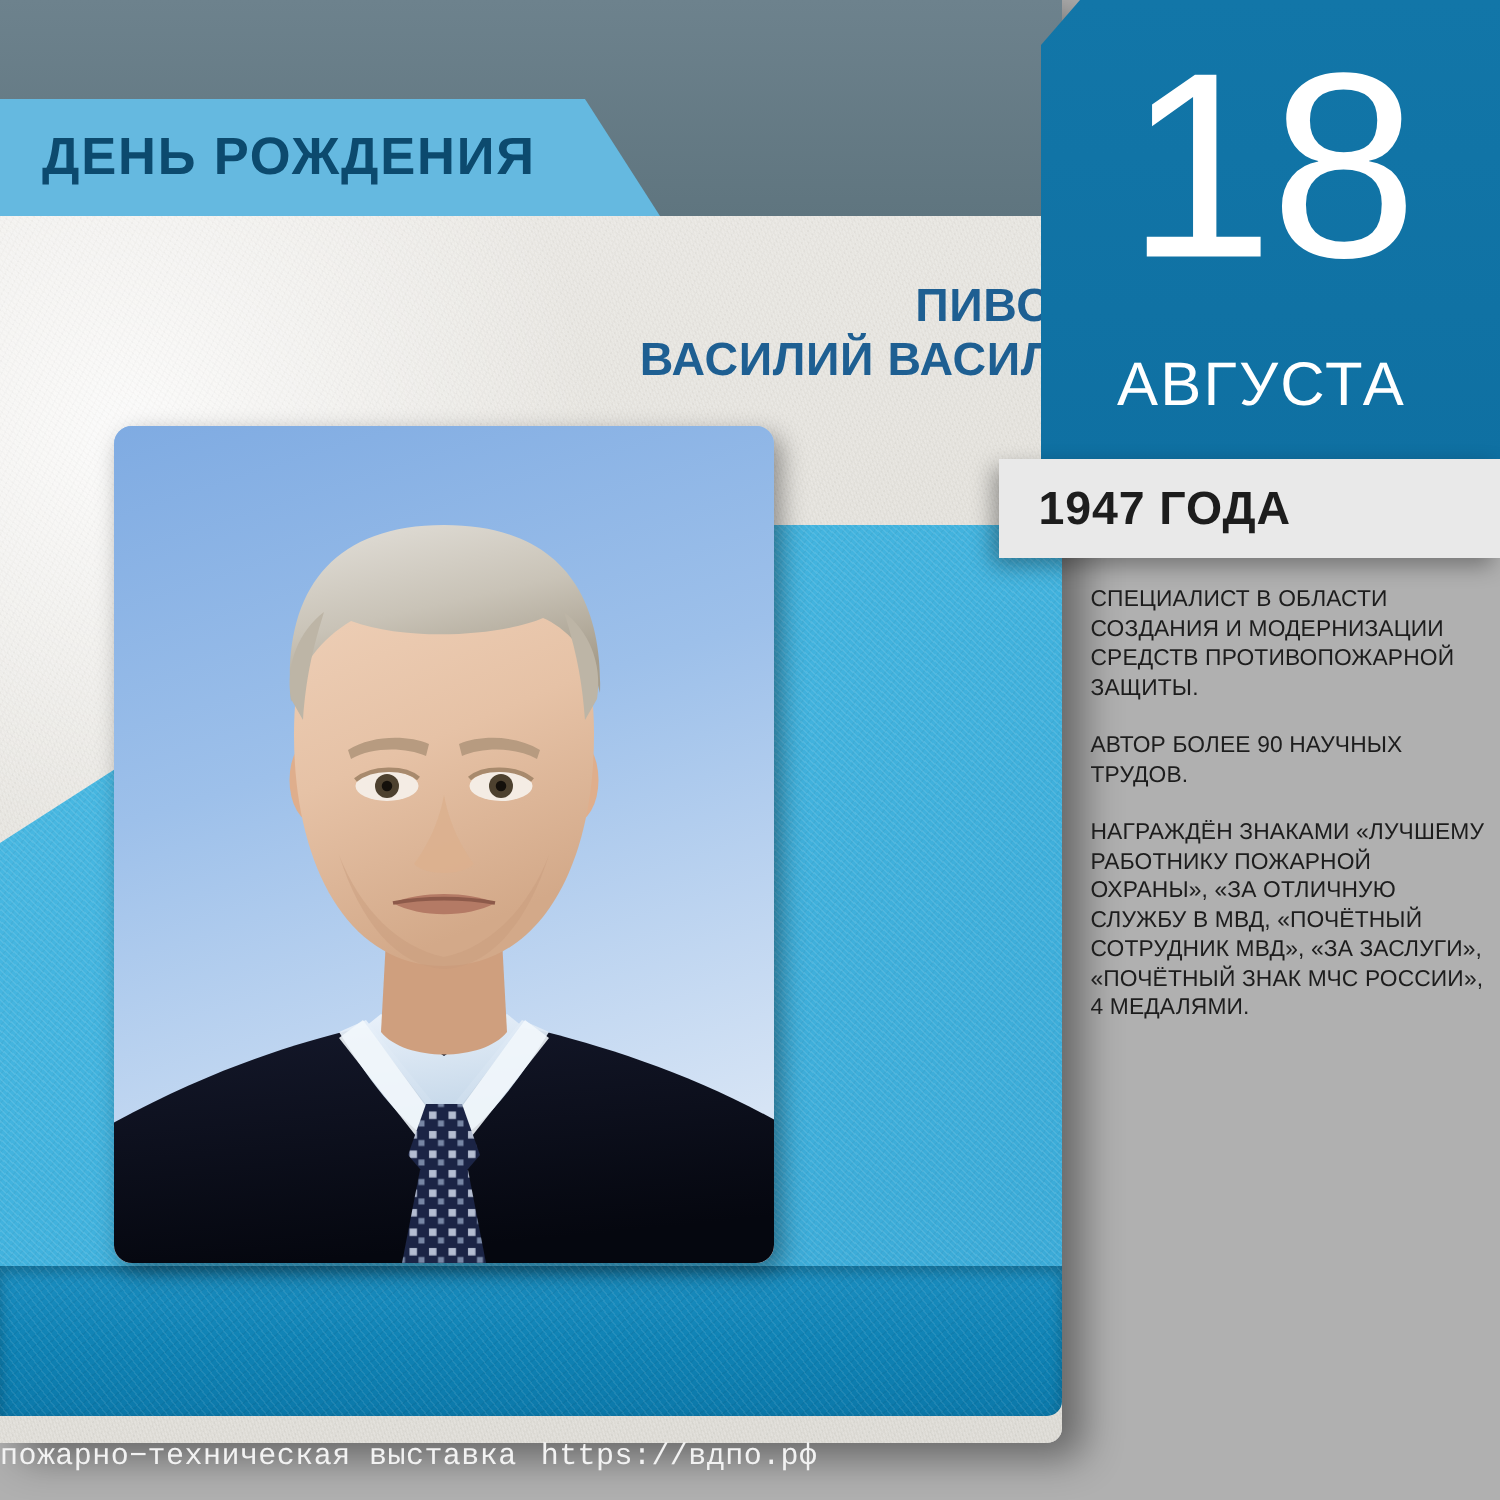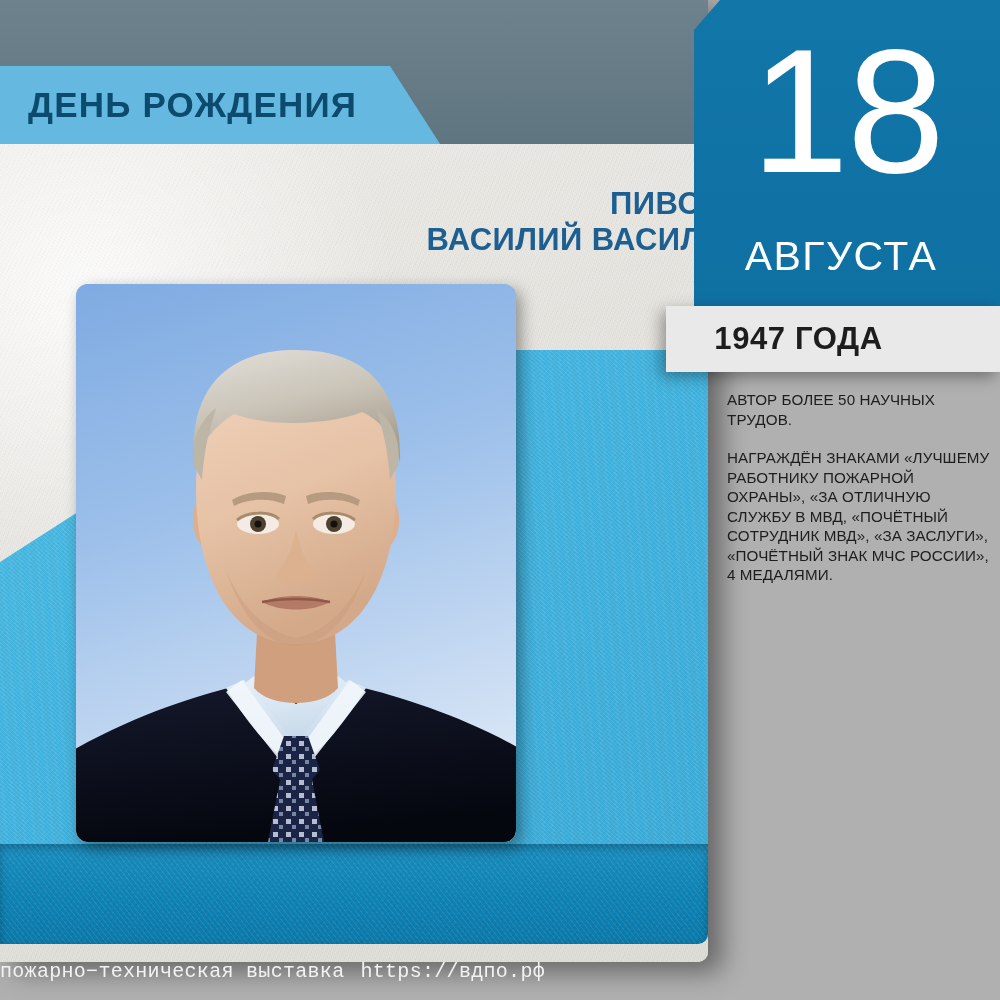--- a/index.html
+++ b/index.html
@@ -173,21 +173,21 @@
 
   
   .year-plate {
     left: 666px; top: 306px;
     width: 334px; height: 66px;
     background: #e9e9e9;
     box-shadow: -5px 5px 14px rgba(0,0,0,0.35);
   }
   .year-text {
     position: absolute;
-    left: 658px; top: 306px;
+    left: 636px; top: 306px;
     width: 281px; height: 66px;
     line-height: 66px;
     text-align: center;
     color: #1d1d1d;
     font-size: 31px;
     font-weight: bold;
     letter-spacing: .6px;
   }
 
   
@@ -319,21 +319,22 @@
   </div>
 
   <div class="layer date-panel"></div>
   <div class="date-day">18</div>
   <div class="date-month">АВГУСТА</div>
 
   <div class="layer year-plate"></div>
   <div class="year-text">1947 ГОДА</div>
 
   <div class="bio">
-    <p>АВТОР БОЛЕЕ 50 НАУЧНЫХ ТРУДОВ.</p>
+    <p>СПЕЦИАЛИСТ В ОБЛАСТИ СОЗДАНИЯ И МОДЕРНИЗАЦИИ СРЕДСТВ ПРОТИВОПОЖАРНОЙ ЗАЩИТЫ.</p>
+    <p>АВТОР БОЛЕЕ 90 НАУЧНЫХ ТРУДОВ.</p>
     <p>НАГРАЖДЁН ЗНАКАМИ «ЛУЧШЕМУ РАБОТНИКУ ПОЖАРНОЙ ОХРАНЫ», «ЗА ОТЛИЧНУЮ СЛУЖБУ В МВД, «ПОЧЁТНЫЙ СОТРУДНИК МВД», «ЗА ЗАСЛУГИ», «ПОЧЁТНЫЙ ЗНАК МЧС РОССИИ», 4 МЕДАЛЯМИ.</p>
   </div>
 
   <div class="site-line">
     <span>пожарно−техническая  выставка</span><span class="sep"></span><span>https://вдпо.рф</span>
   </div>
 
 </div>
 
 </body></html>

